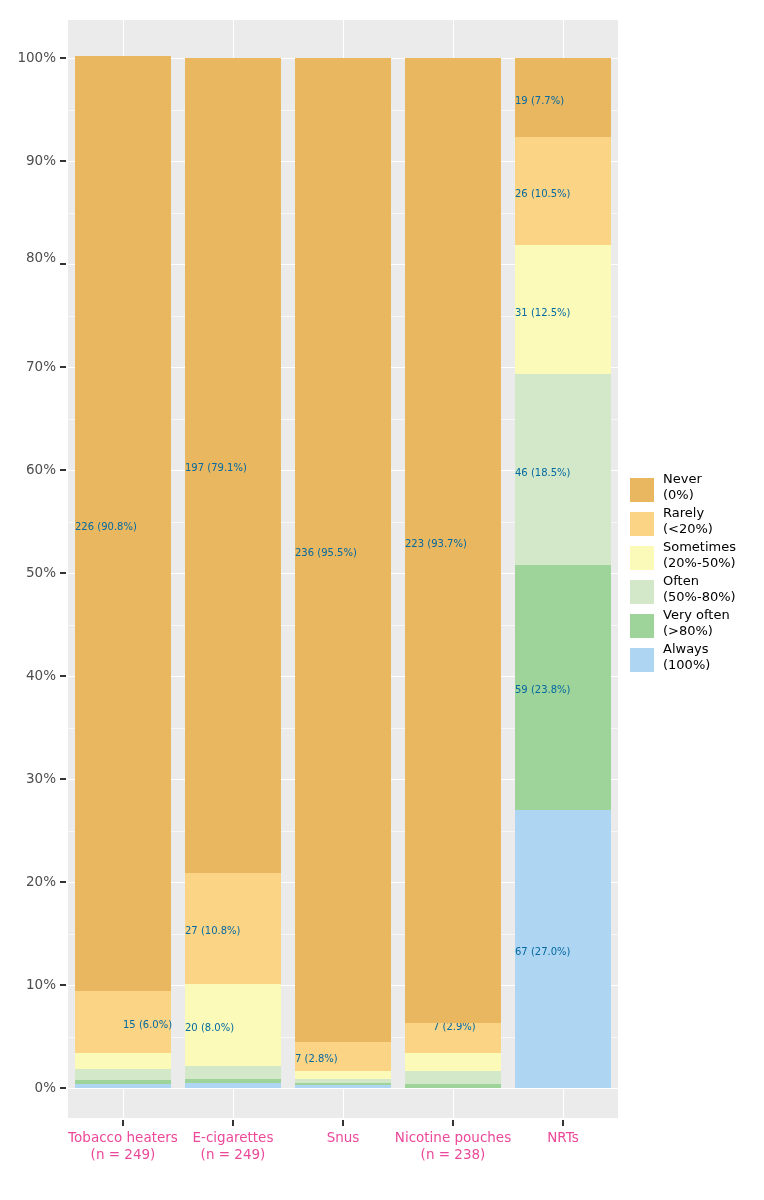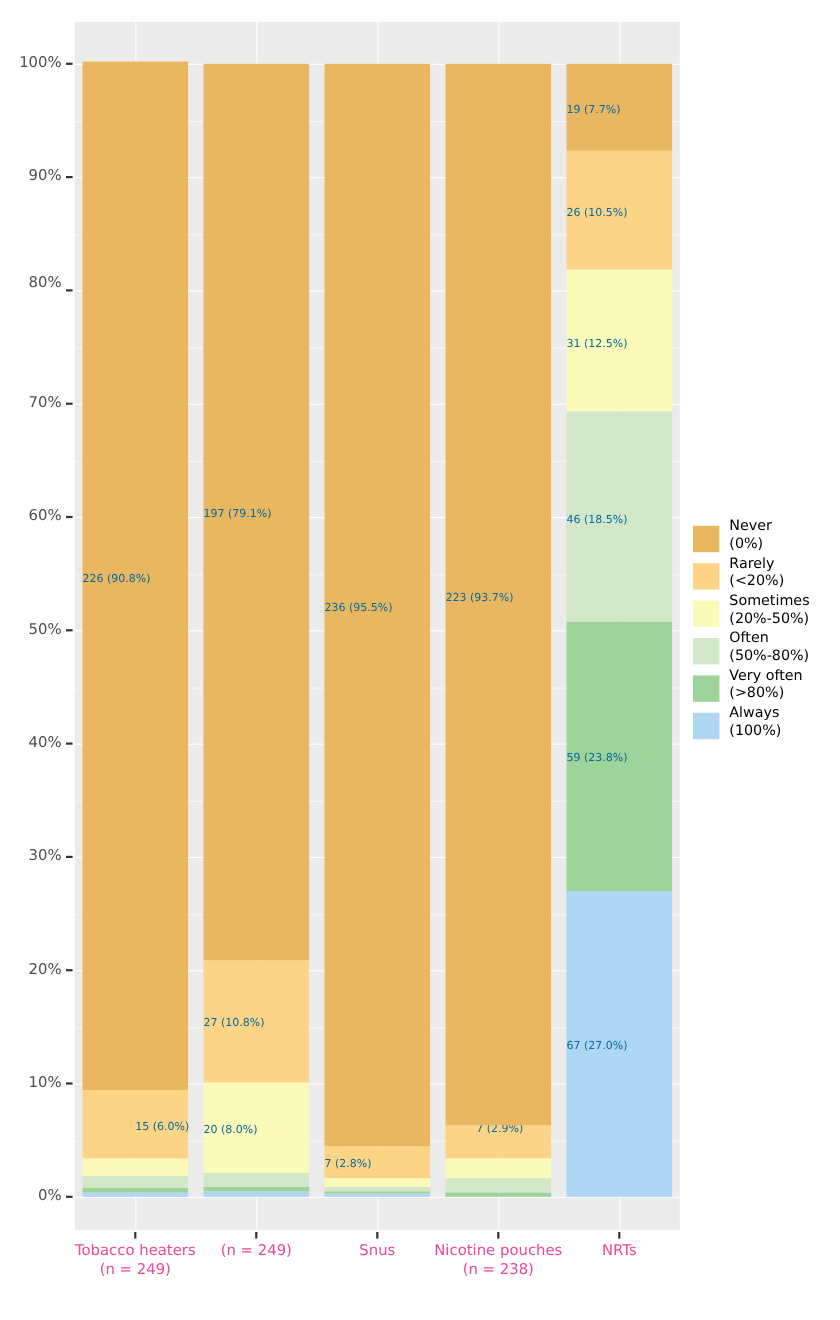--- a/index.html
+++ b/index.html
@@ -260,20 +260,21 @@
     </div>
 
   <div id="x-axis">
       <div class="x-tick-mark" style="left: 122px; top: 1120px;"></div>
       <div class="x-tick-label" style="left: 13px; width: 220px; top: 1129px;">
         <span>Tobacco heaters</span>
         <span>(n = 249)</span>
       </div>
       <div class="x-tick-mark" style="left: 232px; top: 1120px;"></div>
       <div class="x-tick-label" style="left: 123px; width: 220px; top: 1129px;">
+        <span>E-cigarettes</span>
         <span>(n = 249)</span>
       </div>
       <div class="x-tick-mark" style="left: 342px; top: 1120px;"></div>
       <div class="x-tick-label" style="left: 233px; width: 220px; top: 1129px;">
         <span>Snus</span>
       </div>
       <div class="x-tick-mark" style="left: 452px; top: 1120px;"></div>
       <div class="x-tick-label" style="left: 343px; width: 220px; top: 1129px;">
         <span>Nicotine pouches</span>
         <span>(n = 238)</span>

